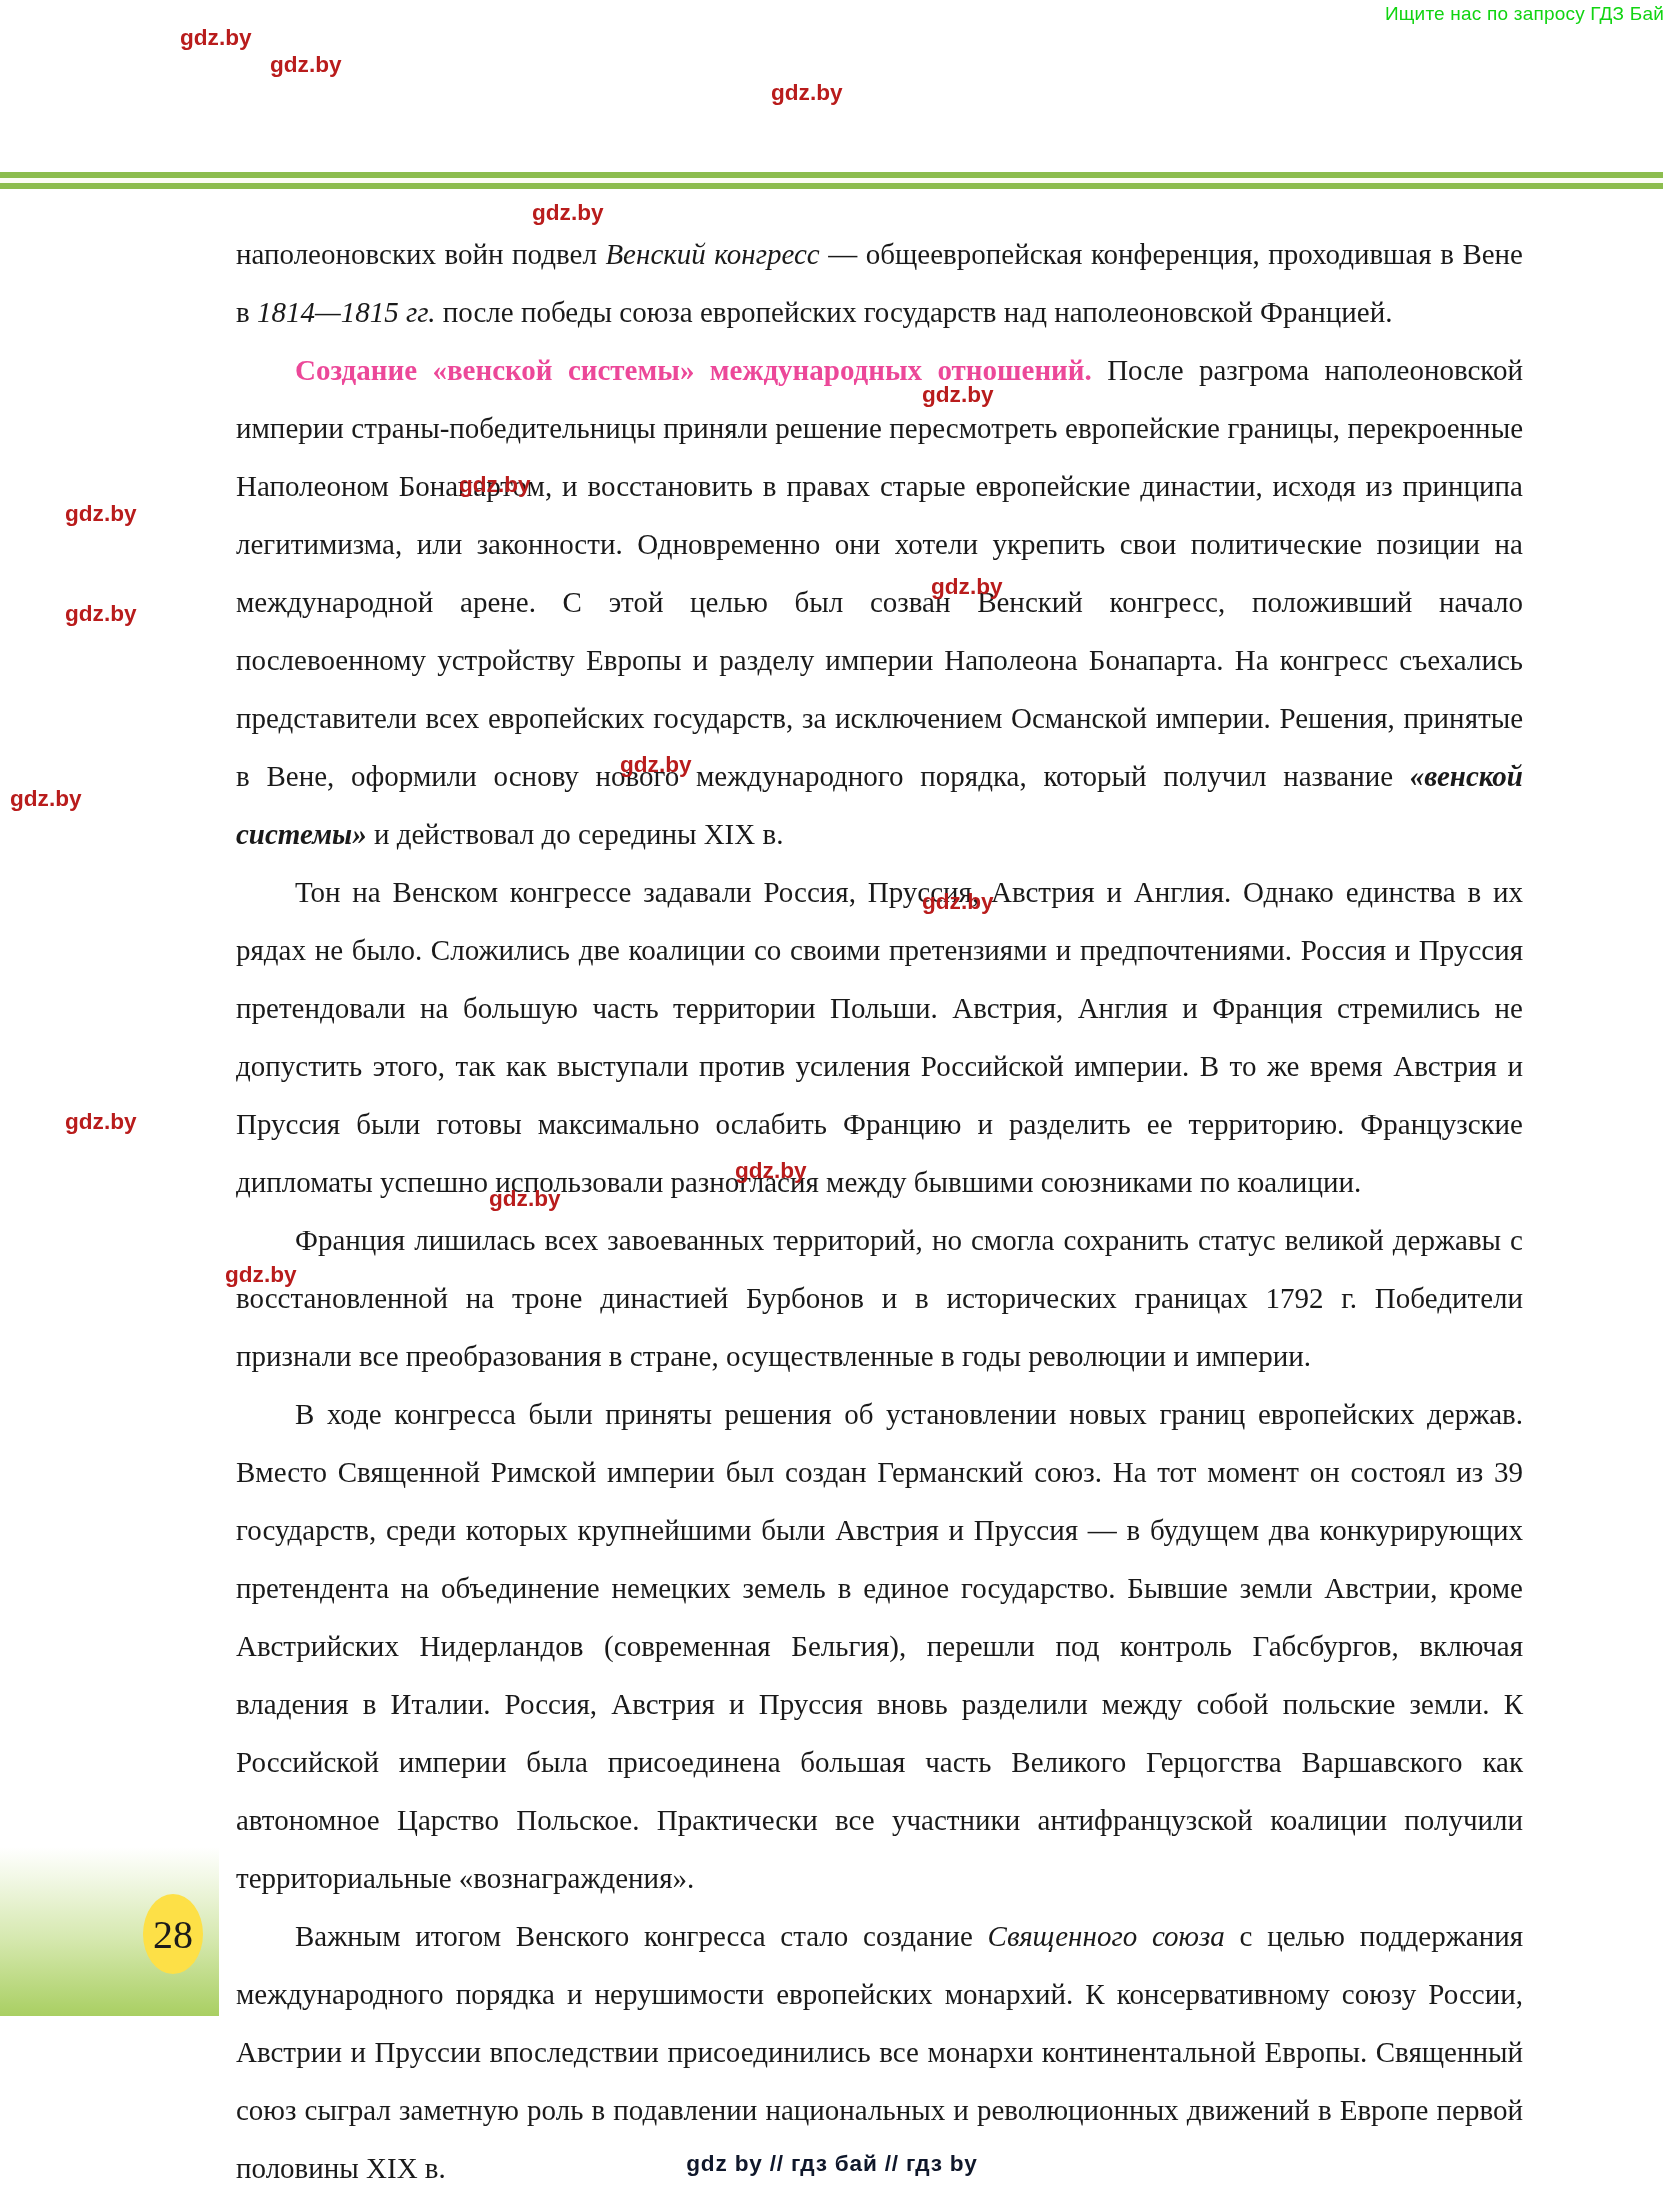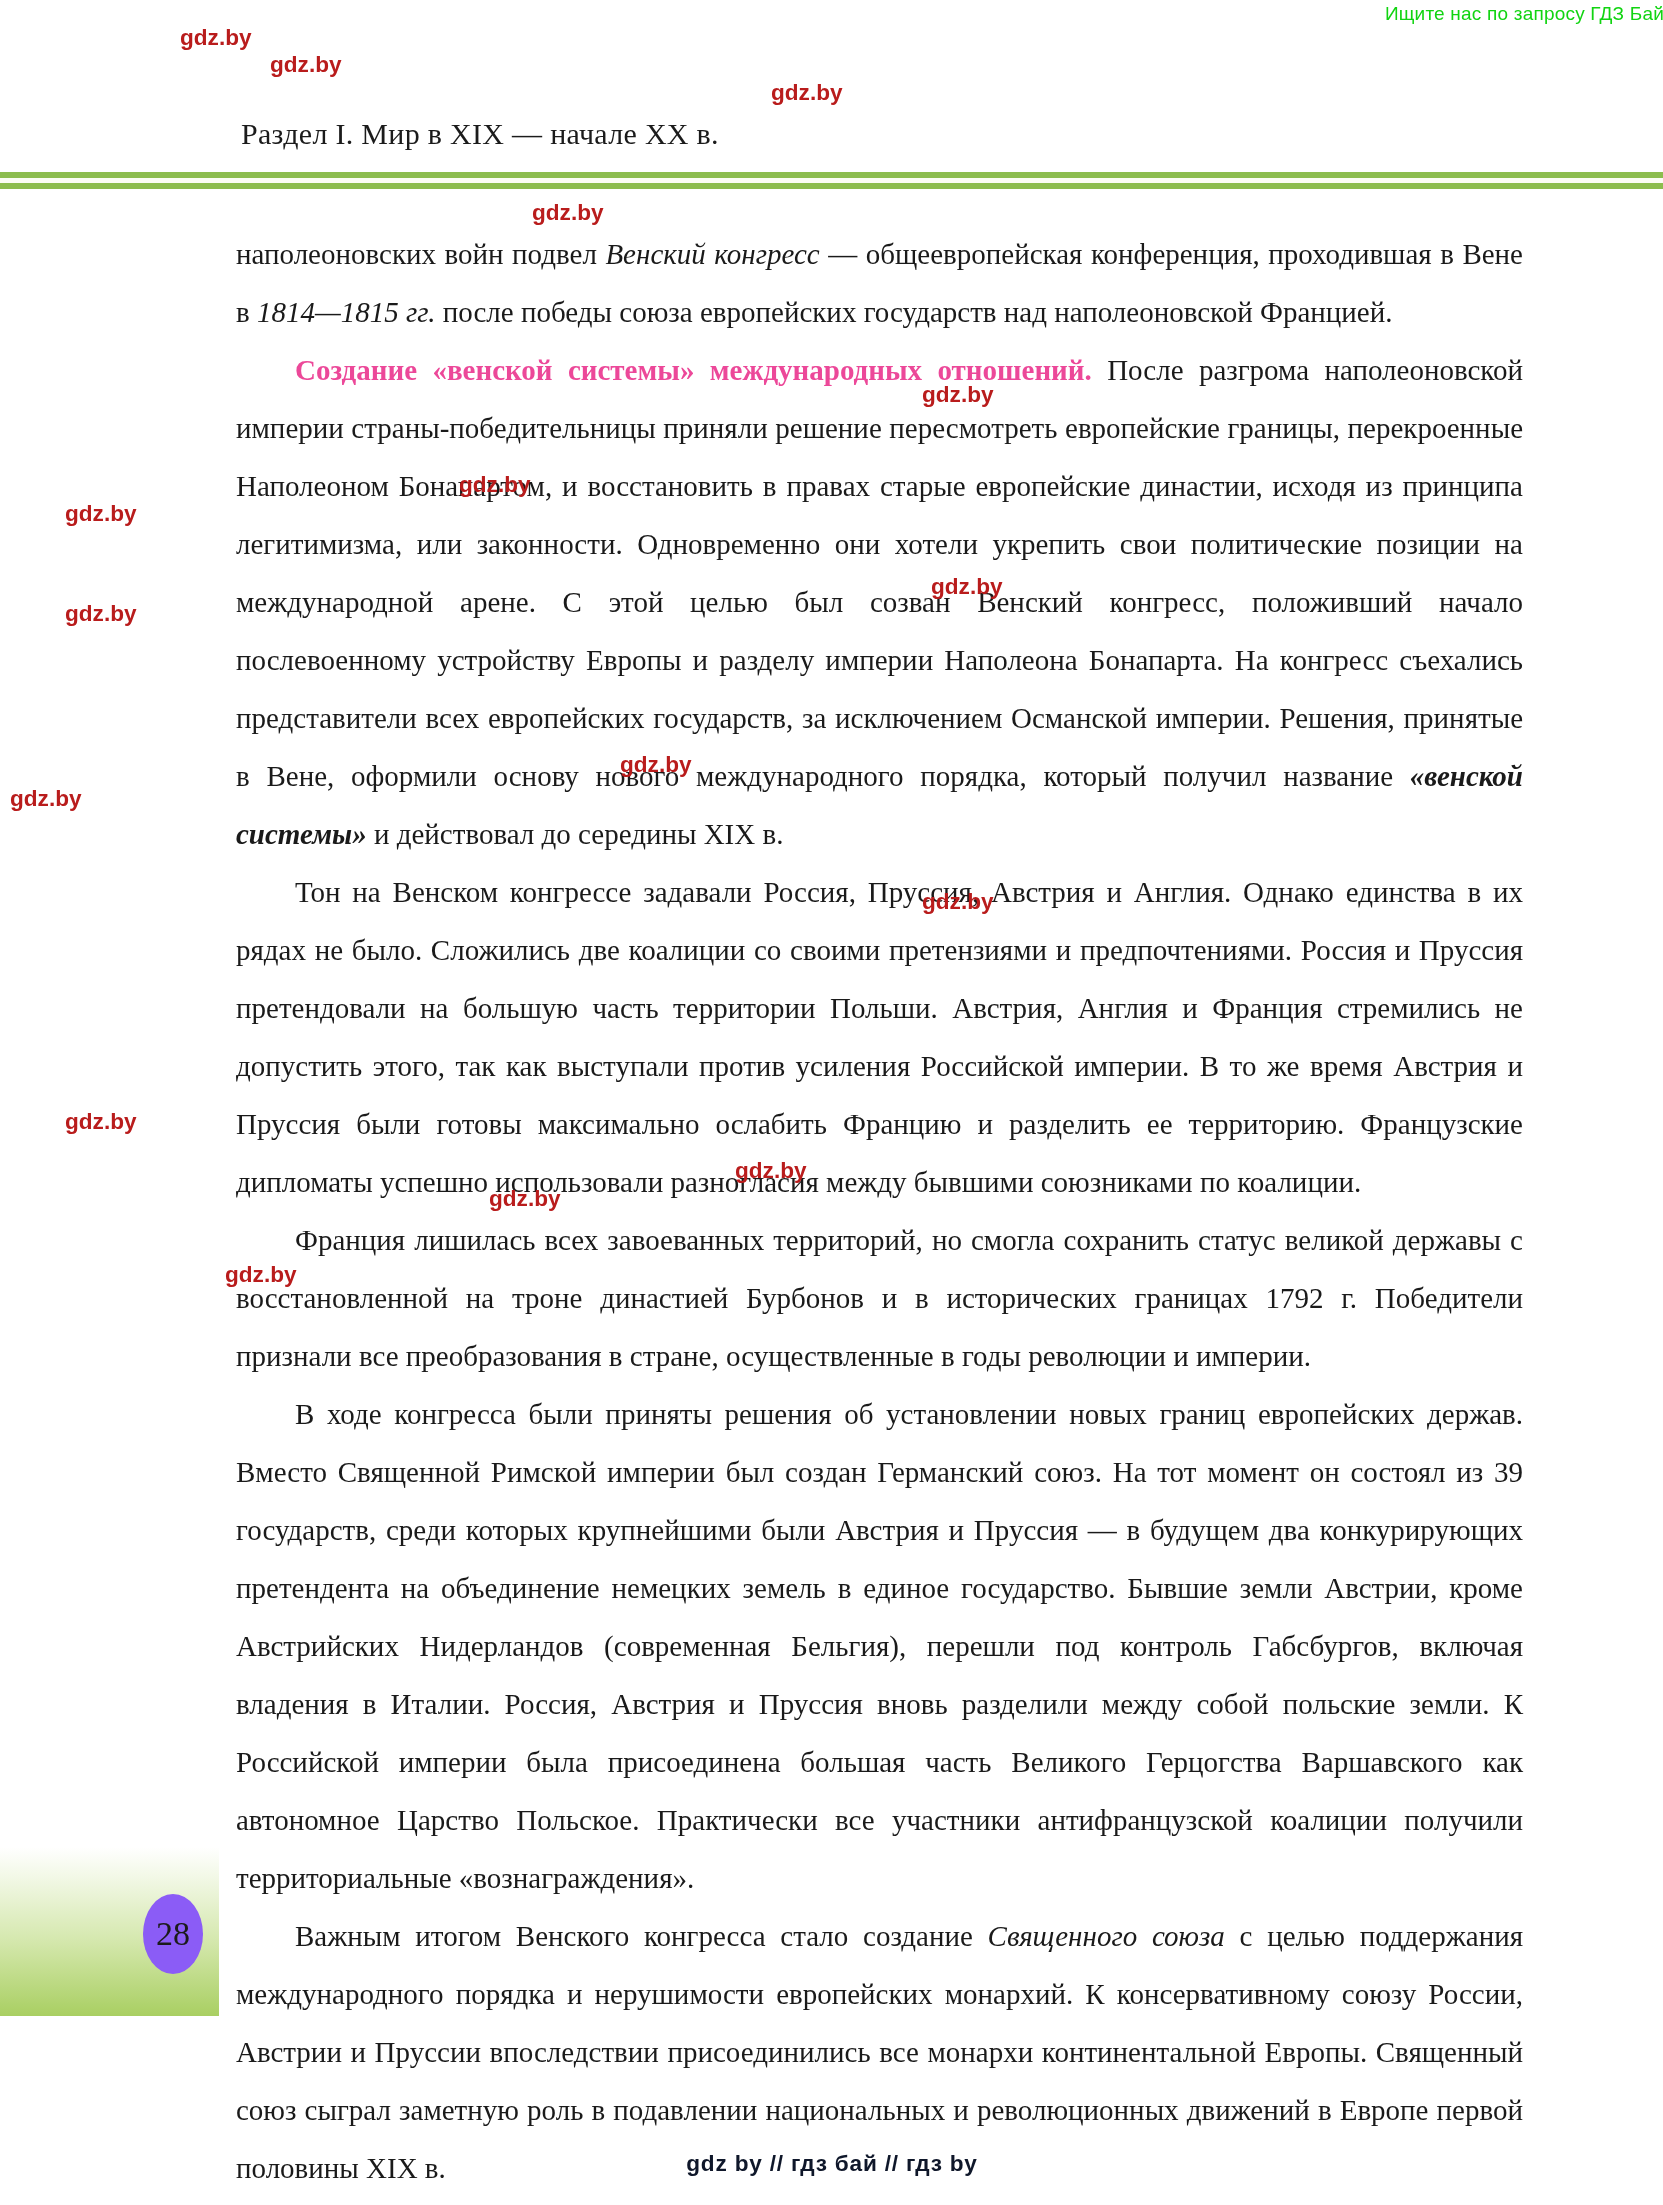--- a/index.html
+++ b/index.html
@@ -108,25 +108,25 @@
     height: 169px;
     background: linear-gradient(to bottom, #ffffff 0%, #f2f8e6 18%, #d5e8ae 55%, #a9cf62 100%);
   }
   .page-number-badge {
     position: absolute;
     left: 143px;
     bottom: 231px;
     width: 60px;
     height: 80px;
     border-radius: 50%;
-    background: #8b5cf6;
+    background: #fde047;
     display: flex;
     align-items: center;
     justify-content: center;
-    font-size: 34px;
+    font-size: 40px;
     color: #1b1b1b;
     font-family: "Liberation Serif", "DejaVu Serif", serif;
   }
 
   .copyright-wm {
     position: absolute;
     left: 244px;
     top: 2036px;
     font-family: "Liberation Sans", "DejaVu Sans", sans-serif;
     font-size: 35px;
@@ -149,21 +149,20 @@
     white-space: nowrap;
   }
 </style>
 </head>
 <body>
 
 <div id="page">
 
   <div class="promo-banner" style="color: rgb(17, 212, 17);">Ищите нас по запросу ГДЗ Бай</div>
 
-  <div class="running-head">Раздел I. Мир в XIX — начале XX в.</div>
 
   <div class="rule-wrap">
     <div class="rule-line" style="background: rgb(140, 189, 78);"></div>
     <div class="rule-gap"></div>
     <div class="rule-line" style="background: rgb(140, 189, 78);"></div>
   </div>
 
   <div class="text-column" id="text-column">
       <p class="para"><span>наполеоновских войн подвел </span><span class="it">Венский конгресс</span><span> — общеевропейская конференция, проходившая в Вене в </span><span class="it">1814—1815 гг.</span><span> после победы союза европейских государств над наполеоновской Францией.</span></p>
       <p class="para indent"><span class="lead">Создание «венской системы» международных отношений.</span><span> После разгрома наполеоновской империи страны-победительницы приняли решение пересмотреть европейские границы, перекроенные Наполеоном Бонапартом, и восстановить в правах старые европейские династии, исходя из принципа легитимизма, или законности. Одновременно они хотели укрепить свои политические позиции на международной арене. С этой целью был созван Венский конгресс, положивший начало послевоенному устройству Европы и разделу империи Наполеона Бонапарта. На конгресс съехались представители всех европейских государств, за исключением Османской империи. Решения, принятые в Вене, оформили основу нового международного порядка, который получил название </span><span class="bi">«венской системы»</span><span> и действовал до середины XIX в.</span></p>

